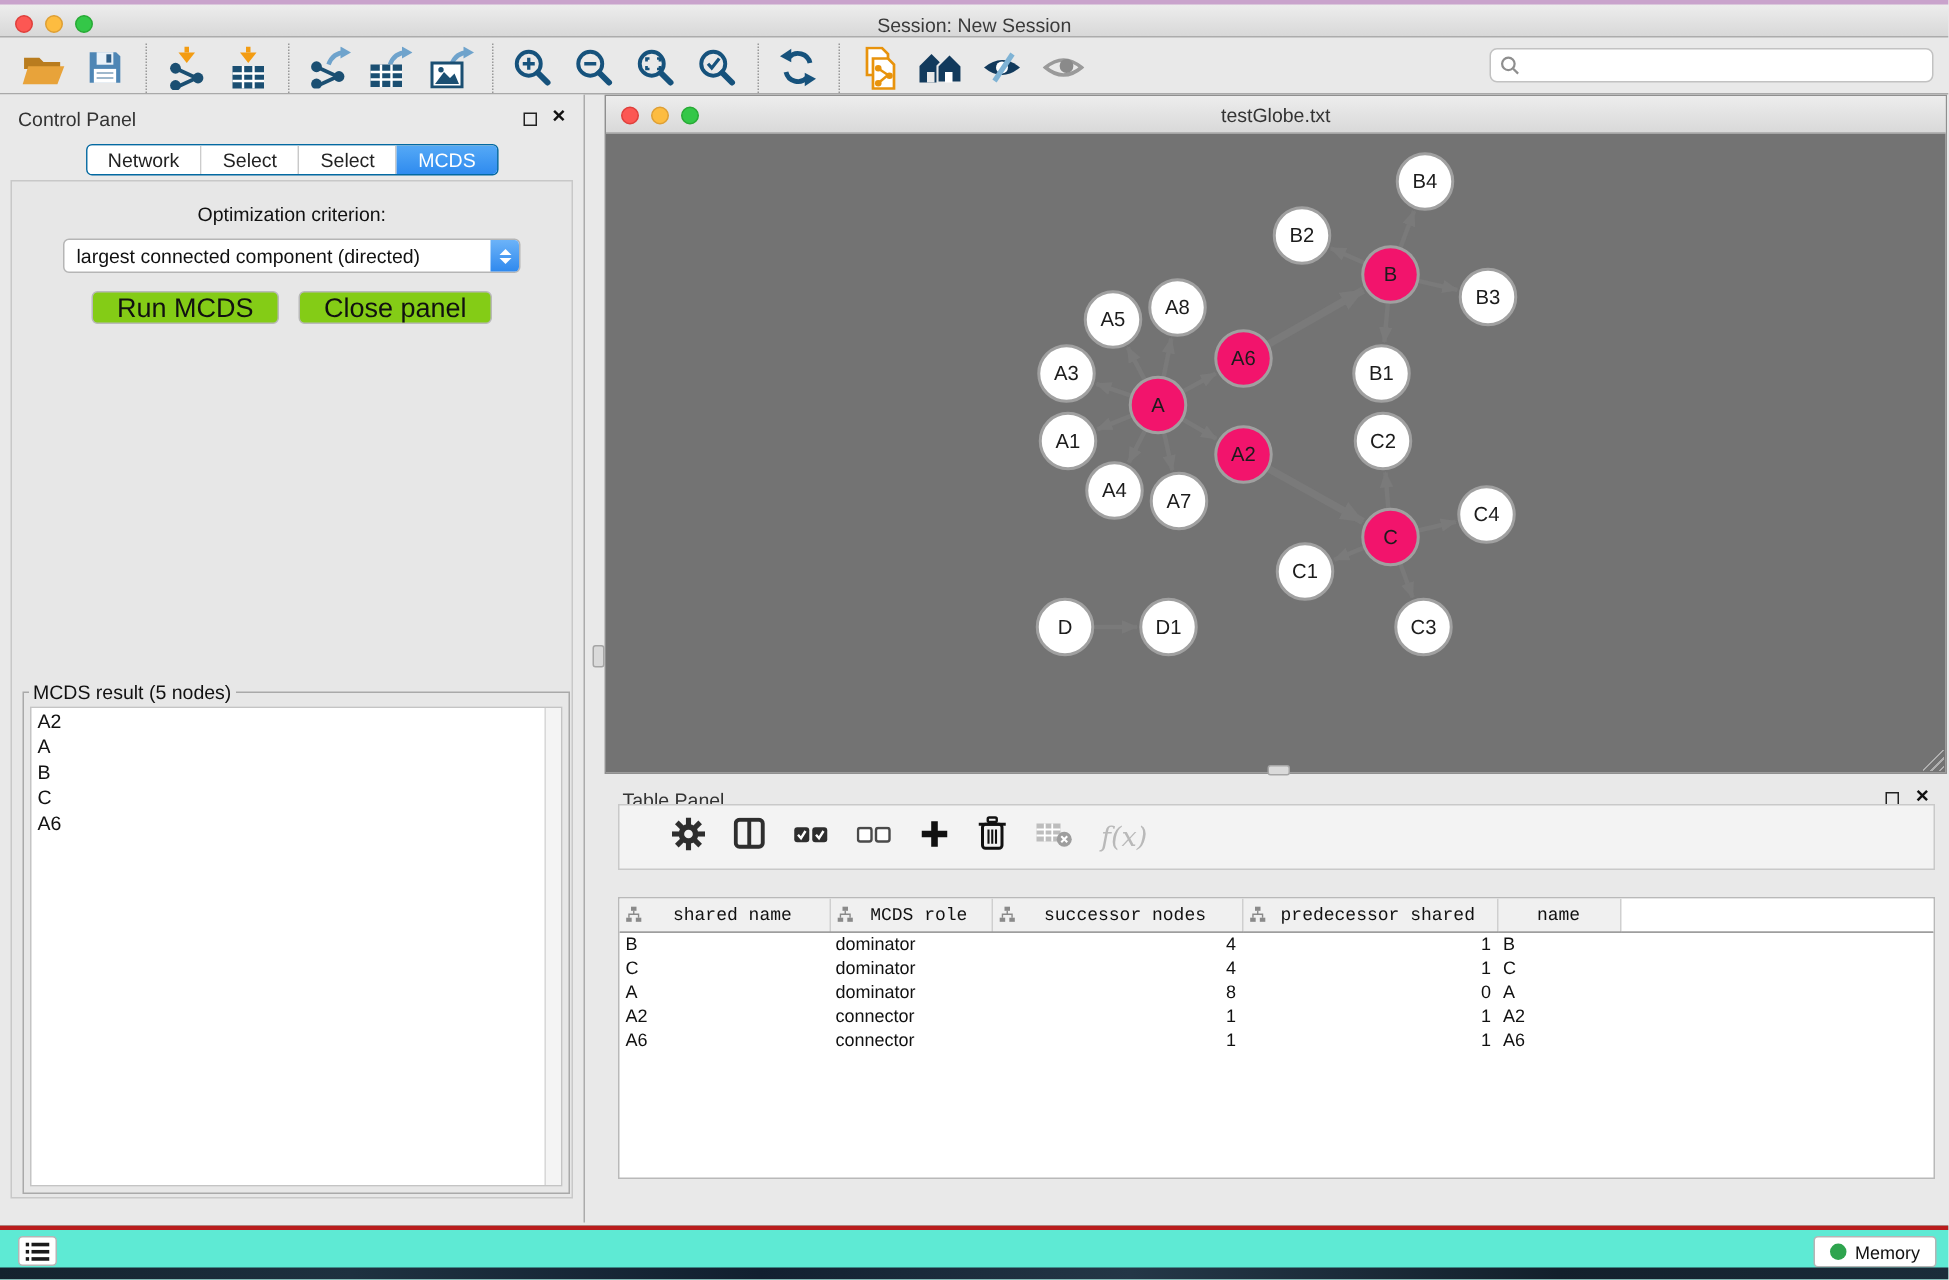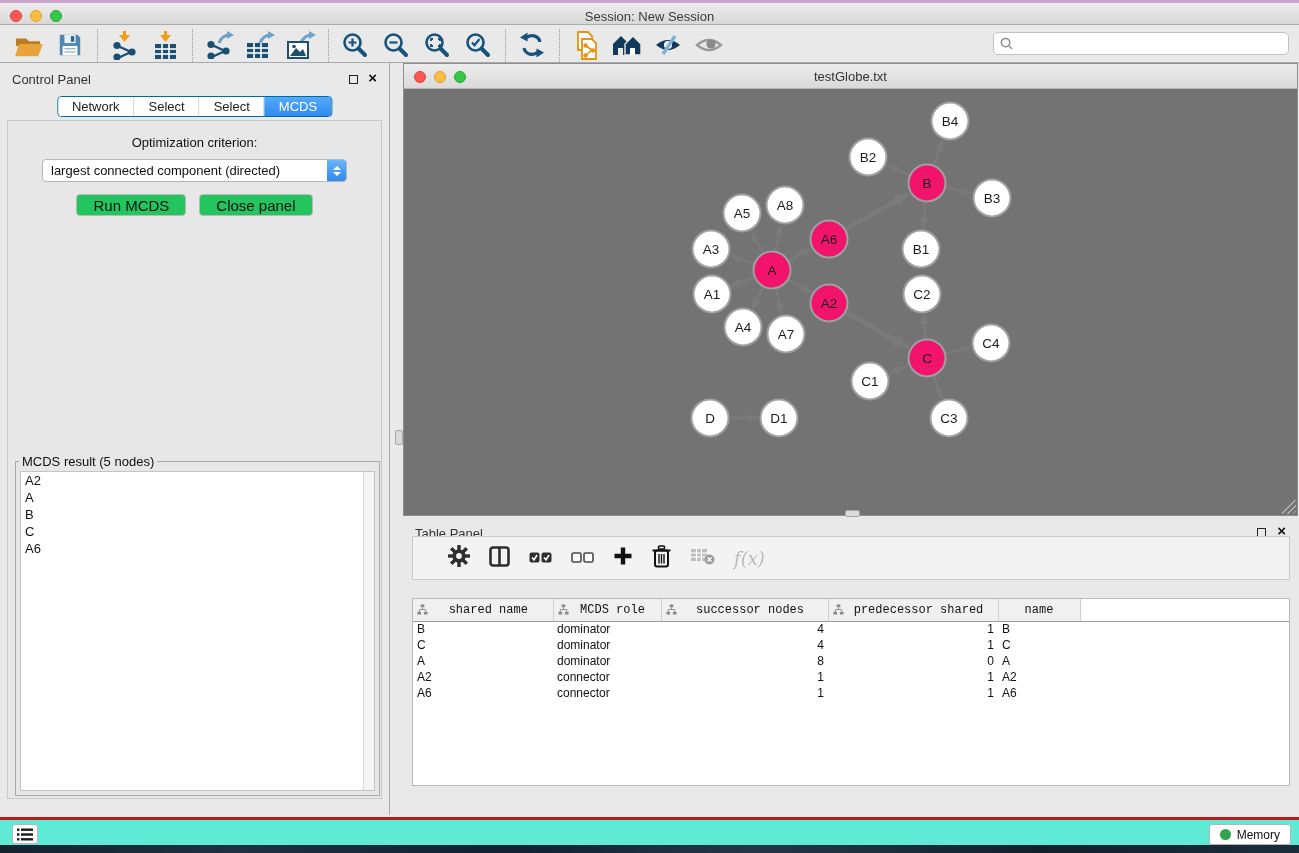--- a/index.html
+++ b/index.html
@@ -55,22 +55,22 @@
   .selectbox .sel-text { font-size:13px; color:#111; padding-left:8px; flex:1;
     white-space:nowrap; overflow:hidden; }
   .sel-stepper { width:19px; height:21px; border-radius:0 3px 3px 0;
     background:linear-gradient(#6CB3F8,#2F89EE); display:flex; flex-direction:column;
     align-items:center; justify-content:center; gap:2px; }
   .tri-up   { width:0; height:0; border-left:4px solid transparent; border-right:4px solid transparent;
     border-bottom:4px solid #fff; }
   .tri-down { width:0; height:0; border-left:4px solid transparent; border-right:4px solid transparent;
     border-top:4px solid #fff; }
   .cp-buttons { display:flex; justify-content:center; gap:13px; margin-top:12px; }
-  .mac-btn { height:22px; padding:0 16px; background:#22c55e; border:1px solid #B9B9B9;
-    border-radius:4px; font-size:15px; color:#111; display:flex; align-items:center; }
+  .mac-btn { height:22px; padding:0 16px; background:#84cc16; border:1px solid #B9B9B9;
+    border-radius:4px; font-size:18px; color:#111; display:flex; align-items:center; }
 
   .result-fieldset { position:absolute; left:14px; right:9px; top:392px; height:343px;
     border:1px solid #A9A9A9; }
   .result-fieldset legend { font-size:13px; color:#111; margin-left:3px; padding:0 3px; }
   .result-list { position:absolute; left:4px; right:4px; top:2px; bottom:4px; background:#fff;
     border:1px solid #C4C4C4; overflow:hidden; }
   .result-scroll { position:absolute; right:0; top:0; bottom:0; width:11px;
     background:#F4F4F4; border-left:1px solid #D8D8D8; }
   .result-item { font-size:13px; color:#111; padding:1px 0 1px 4px; line-height:15px; }
 

